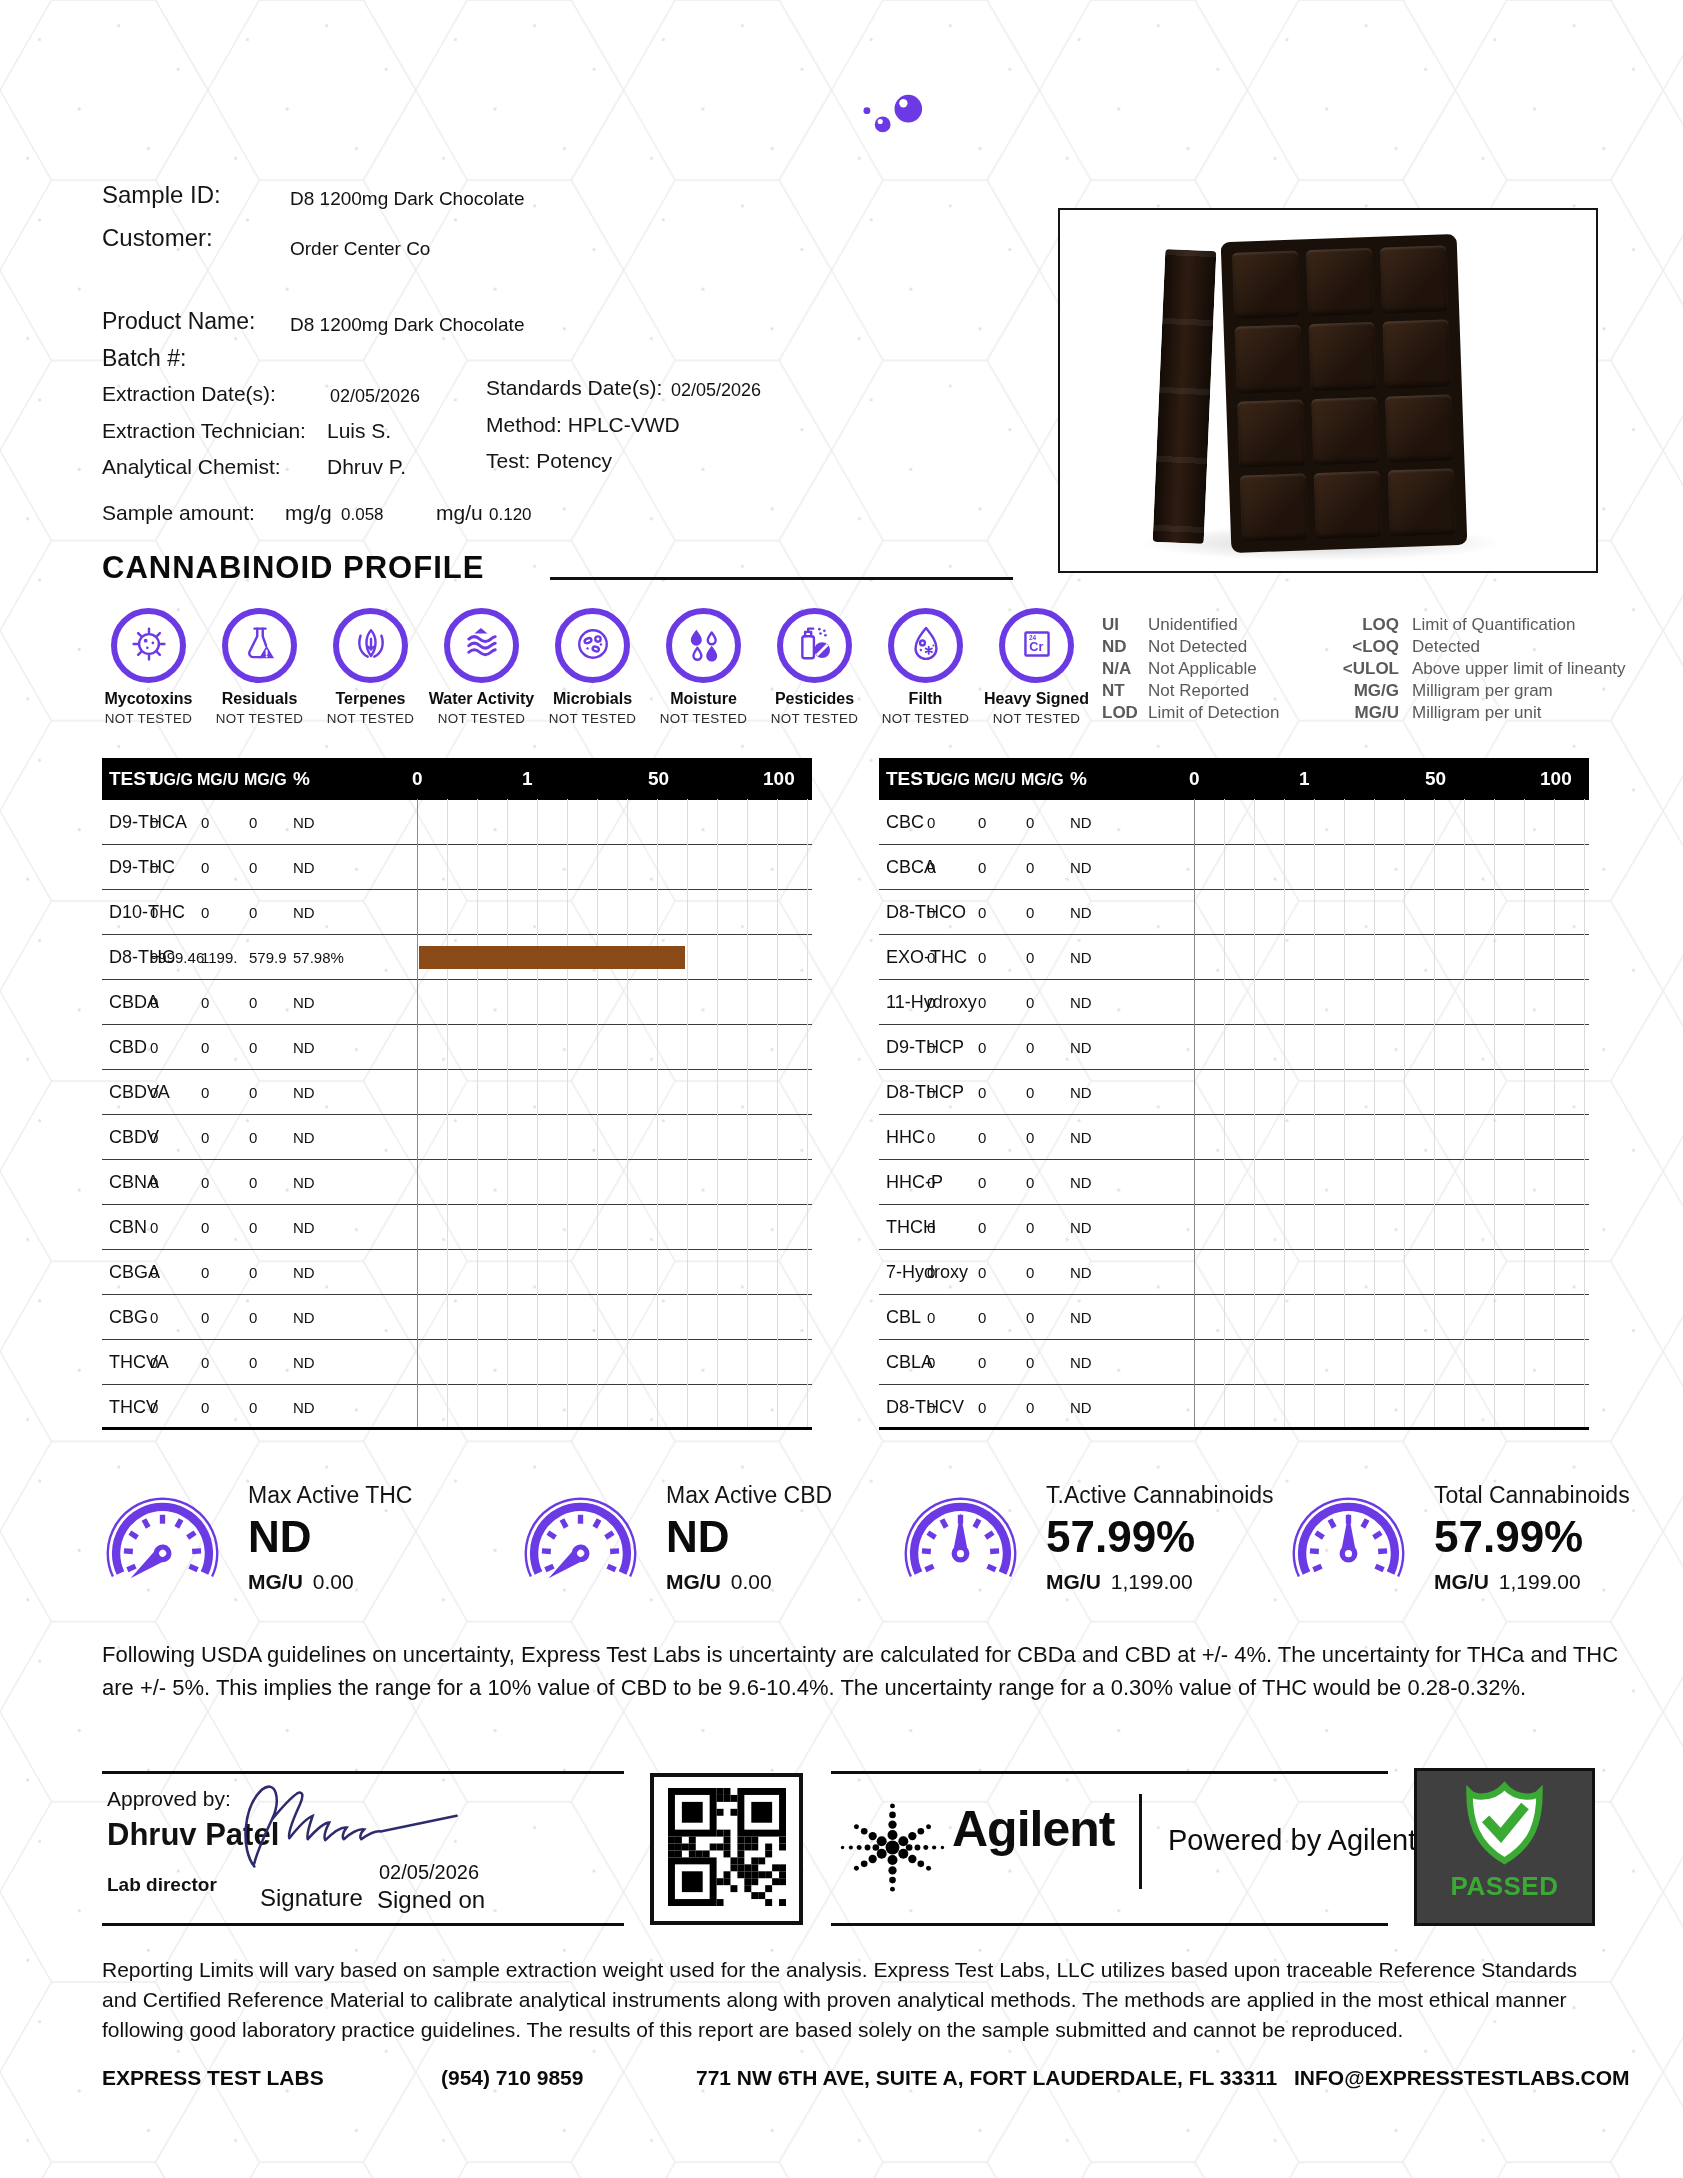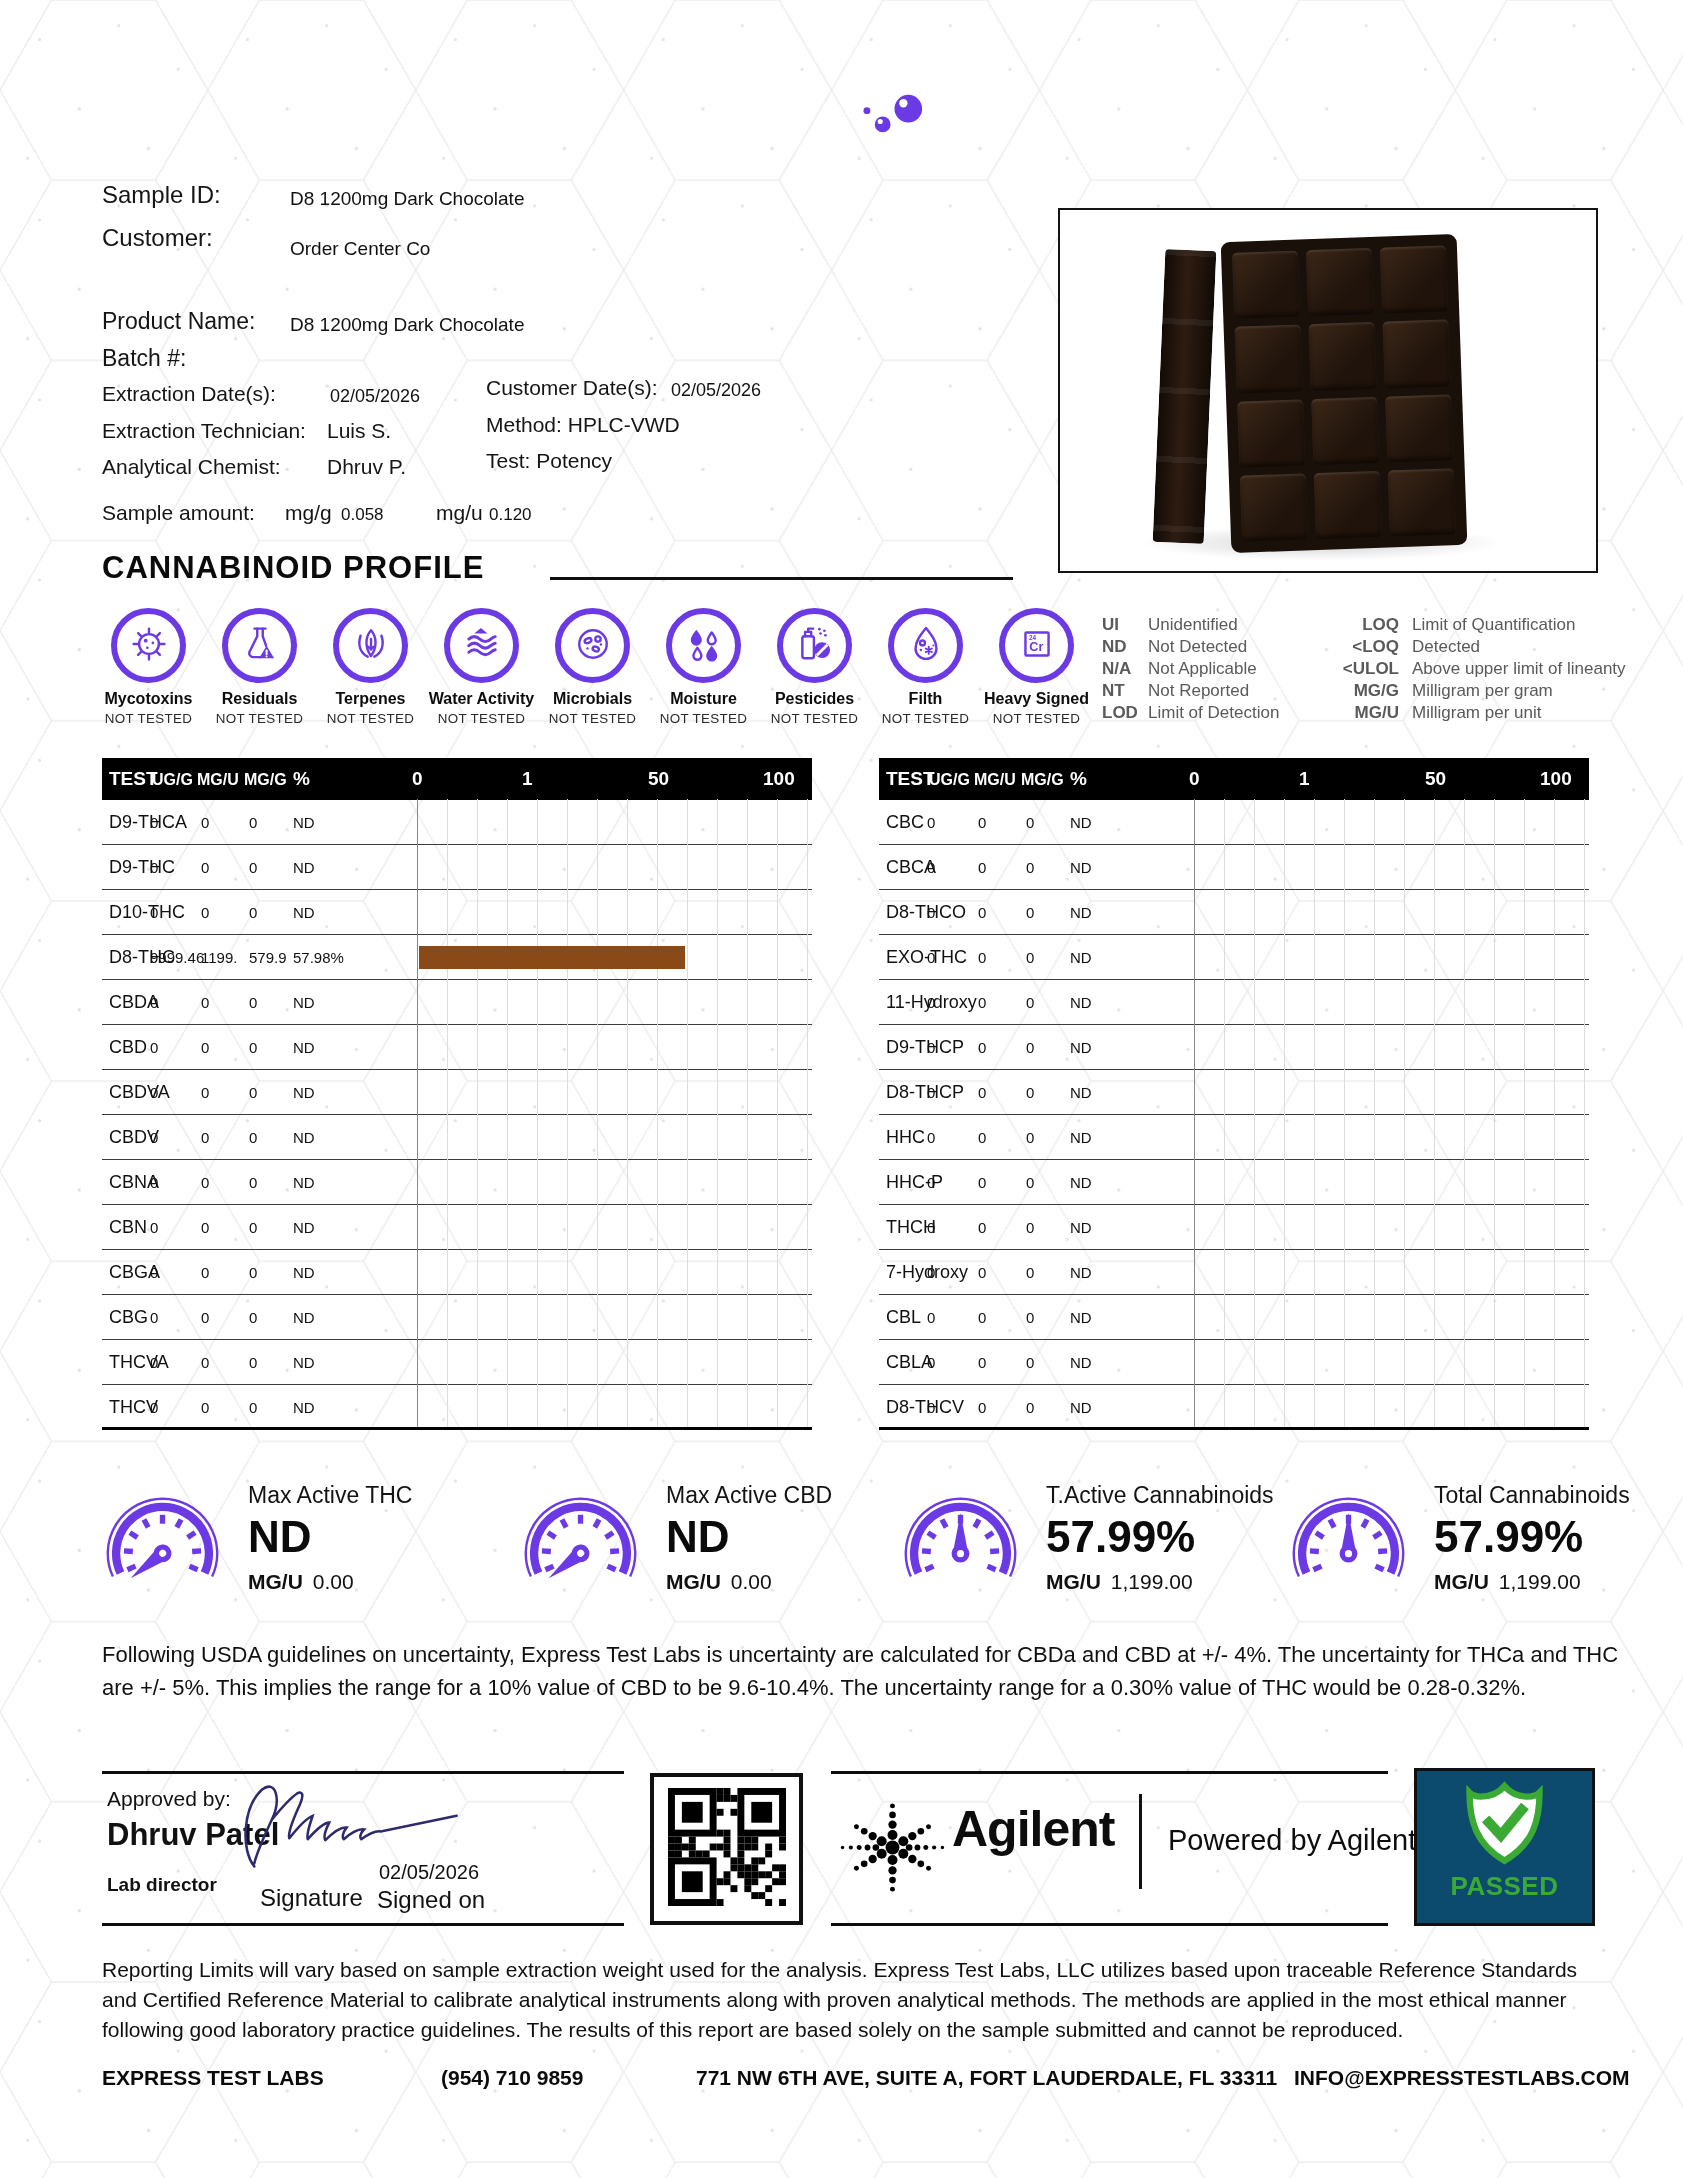--- a/index.html
+++ b/index.html
@@ -117,21 +117,21 @@
   .signature{left:223px;top:1774px;width:262px;height:107px;}
   #signature-label{left:260px;top:1884px;font-size:24px;}
   #signed-date{left:379px;top:1861px;font-size:20px;}
   #signed-on-label{left:377px;top:1886px;font-size:24px;}
   .qr-box{left:650px;top:1773px;width:145px;height:144px;border:4px solid #101010;background:#fff;
     display:flex;align-items:center;justify-content:center;}
   .starburst{left:837px;top:1792px;width:111px;height:111px;}
   #agilent-name{left:952px;top:1800px;font-size:50px;font-weight:800;letter-spacing:-1px;color:#0d0d0d;}
   .agil-divider{left:1139px;top:1794px;width:3px;height:95px;background:#111;}
   #powered-by{left:1168px;top:1824px;font-size:29px;color:#0d0d0d;}
-  .passed-box{left:1414px;top:1768px;width:181px;height:158px;border:3px solid #101010;background:#0c4a6e;text-align:center;box-sizing:border-box;}
+  .passed-box{left:1414px;top:1768px;width:181px;height:158px;border:3px solid #101010;background:#404040;text-align:center;box-sizing:border-box;}
   .shield{width:91px;height:91px;margin-top:7px;}
   .passed-label{font-size:26px;font-weight:800;letter-spacing:0.5px;margin-top:-2px;}
 
   
   .f-disc{left:102px;top:1955px;width:1513px;font-size:21px;line-height:30px;color:#101010;}
   .f-item{top:2066px;font-size:21px;font-weight:700;color:#0b0b0b;white-space:nowrap;}
   #f-company{left:102px;} #f-phone{left:441px;} #f-address{left:696px;} #f-email{left:1294px;}
 </style>
 </head>
 <body>
@@ -168,21 +168,21 @@
 
     <div class="abs lbl" id="sample-id-label">Sample ID:</div>
     <div class="abs val" id="sample-id-value">D8 1200mg Dark Chocolate</div>
     <div class="abs lbl" id="customer-label">Customer:</div>
     <div class="abs val" id="customer-value">Order Center Co</div>
     <div class="abs lbl" id="product-label">Product Name:</div>
     <div class="abs val" id="product-value">D8 1200mg Dark Chocolate</div>
     <div class="abs lbl" id="batch-label">Batch #:</div>
     <div class="abs lbl2" id="ext-date-label">Extraction Date(s):</div>
     <div class="abs val2" id="ext-date-value">02/05/2026</div>
-    <div class="abs lbl2" id="ana-date-label">Customer Date(s):</div>
+    <div class="abs lbl2" id="ana-date-label">Standards Date(s):</div>
     <div class="abs val2" id="ana-date-value">02/05/2026</div>
     <div class="abs lbl2" id="ext-tech-label">Extraction Technician:</div>
     <div class="abs lbl2" id="ext-tech-value">Luis S.</div>
     <div class="abs lbl2" id="method-row"><span>Method:</span> <span>HPLC-VWD</span></div>
     <div class="abs lbl2" id="chemist-label">Analytical Chemist:</div>
     <div class="abs lbl2" id="chemist-value">Dhruv P.</div>
     <div class="abs lbl2" id="test-row"><span>Test:</span> <span>Potency</span></div>
     <div class="abs lbl2" id="amount-label">Sample amount:</div>
     <div class="abs lbl2" id="mgg-label">mg/g</div>
     <div class="abs val2" id="mgg-value">0.058</div>

